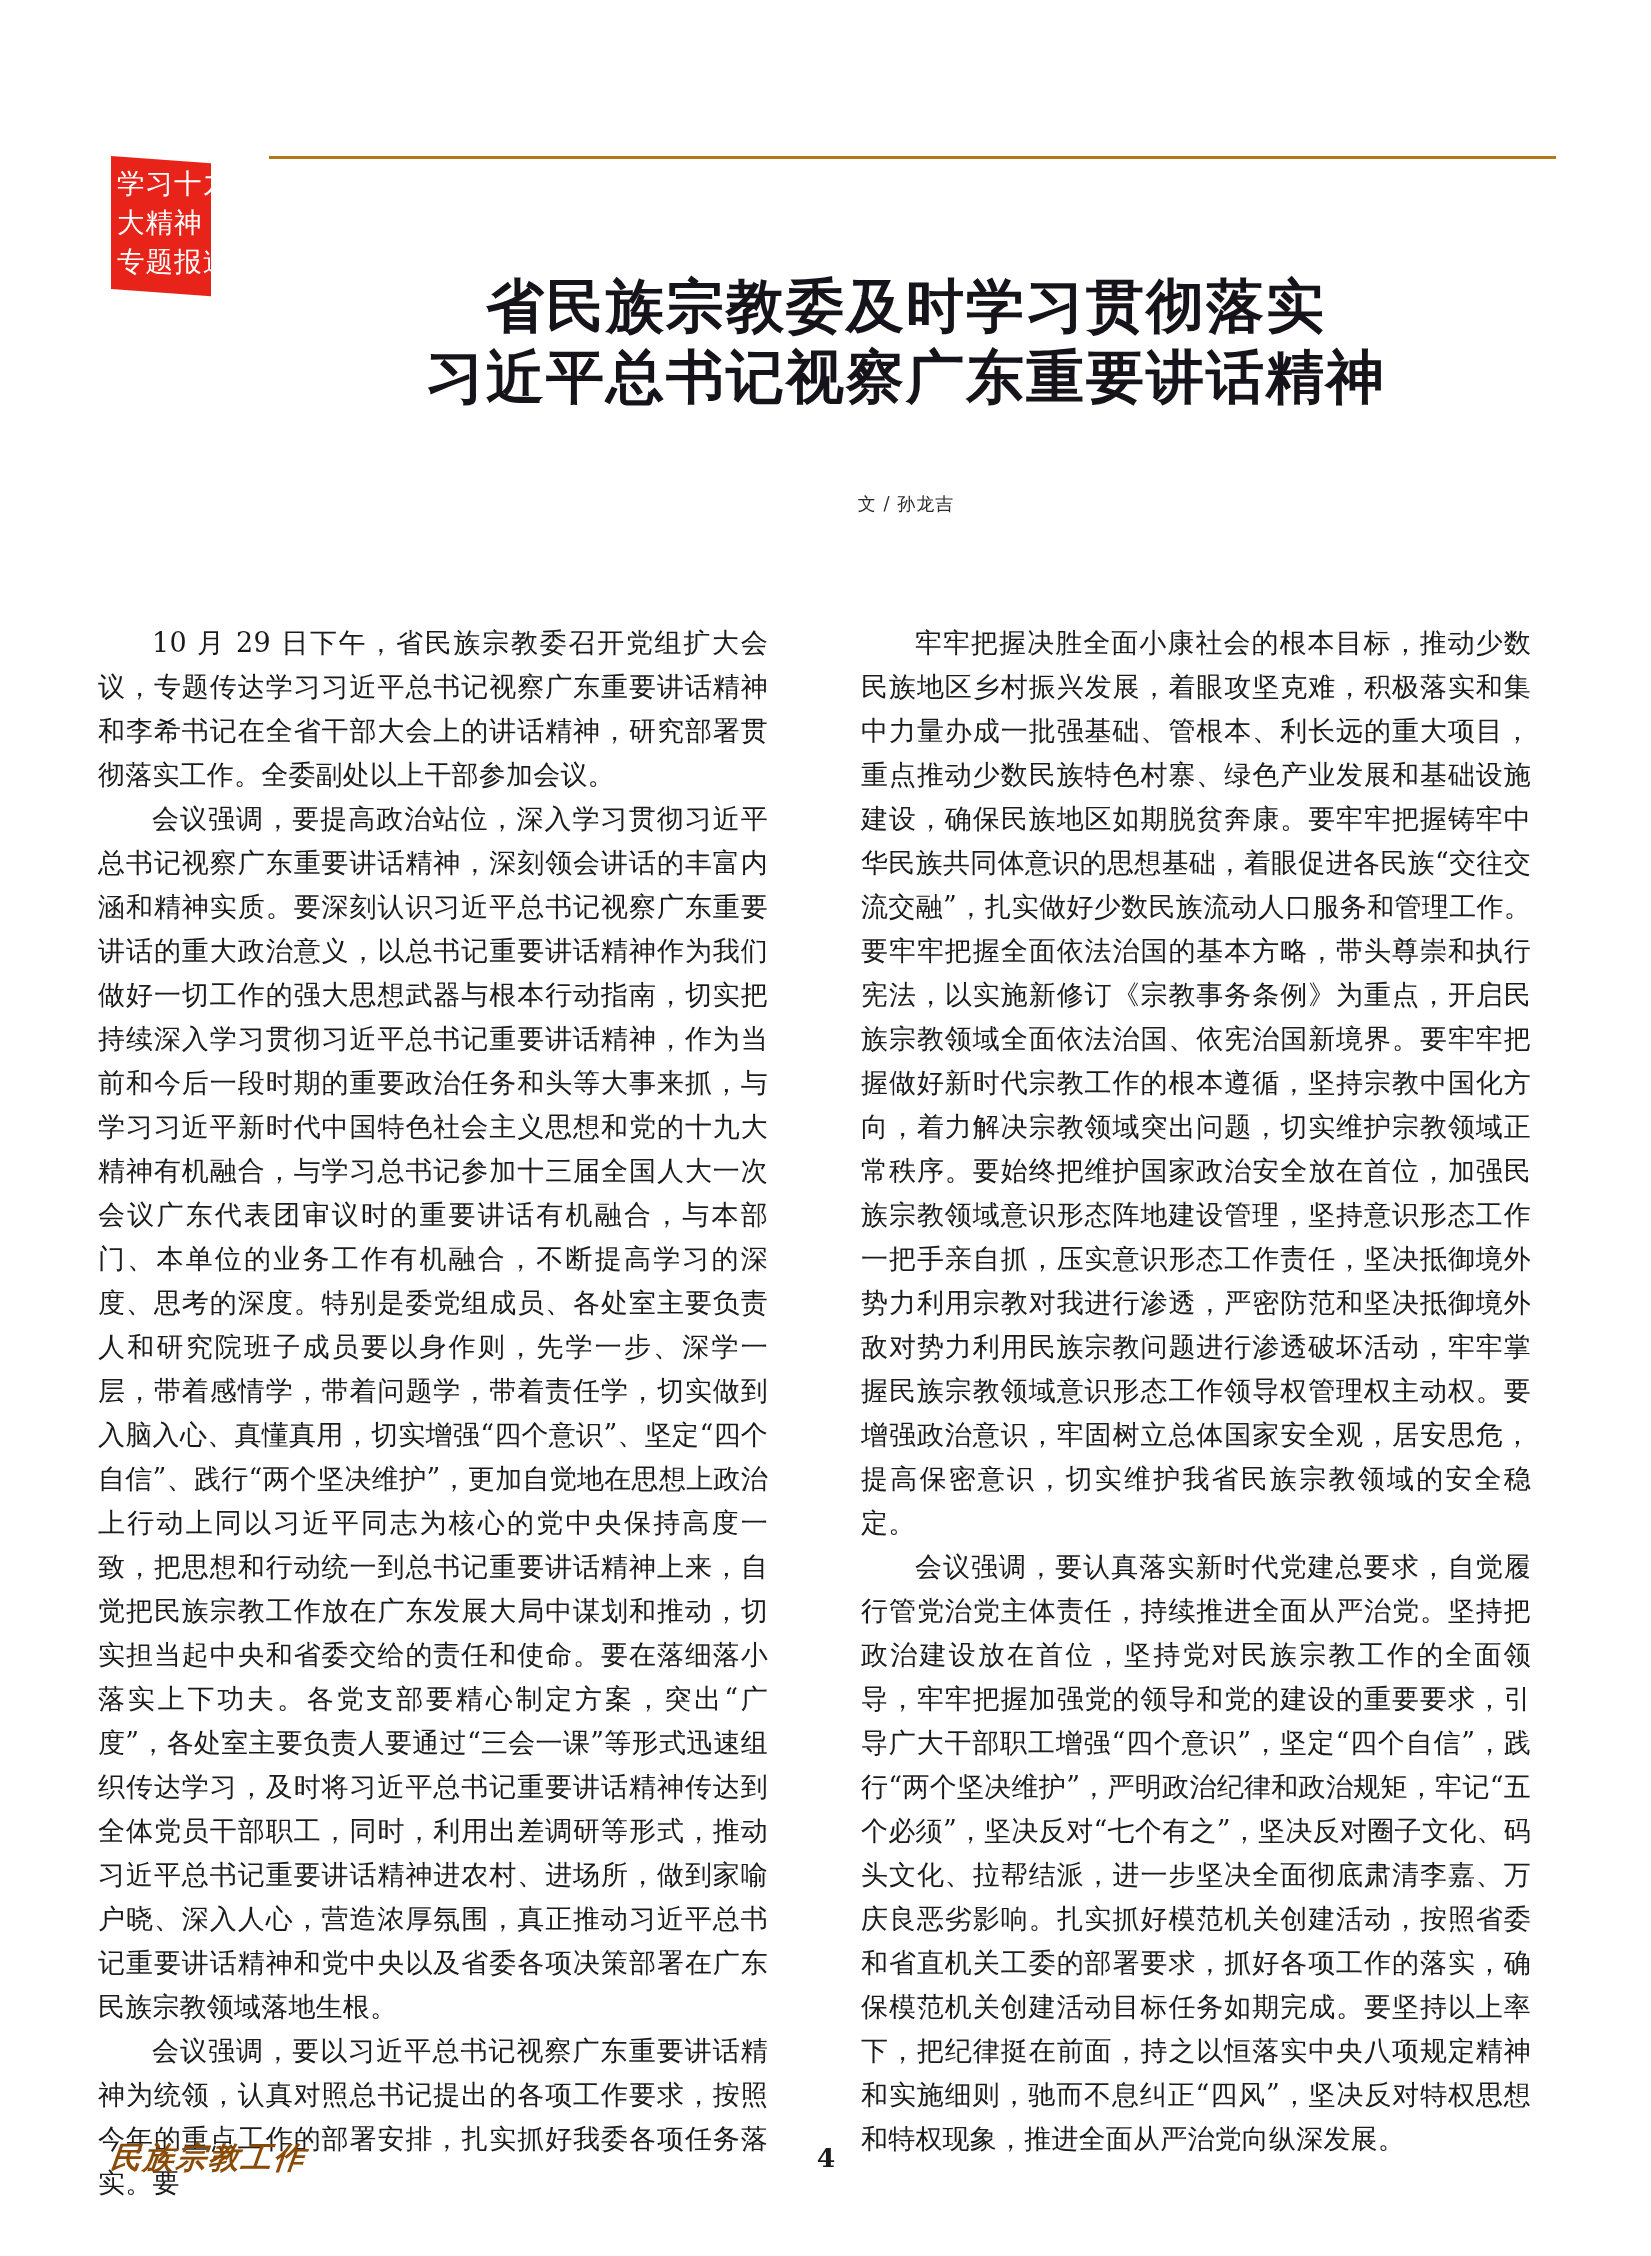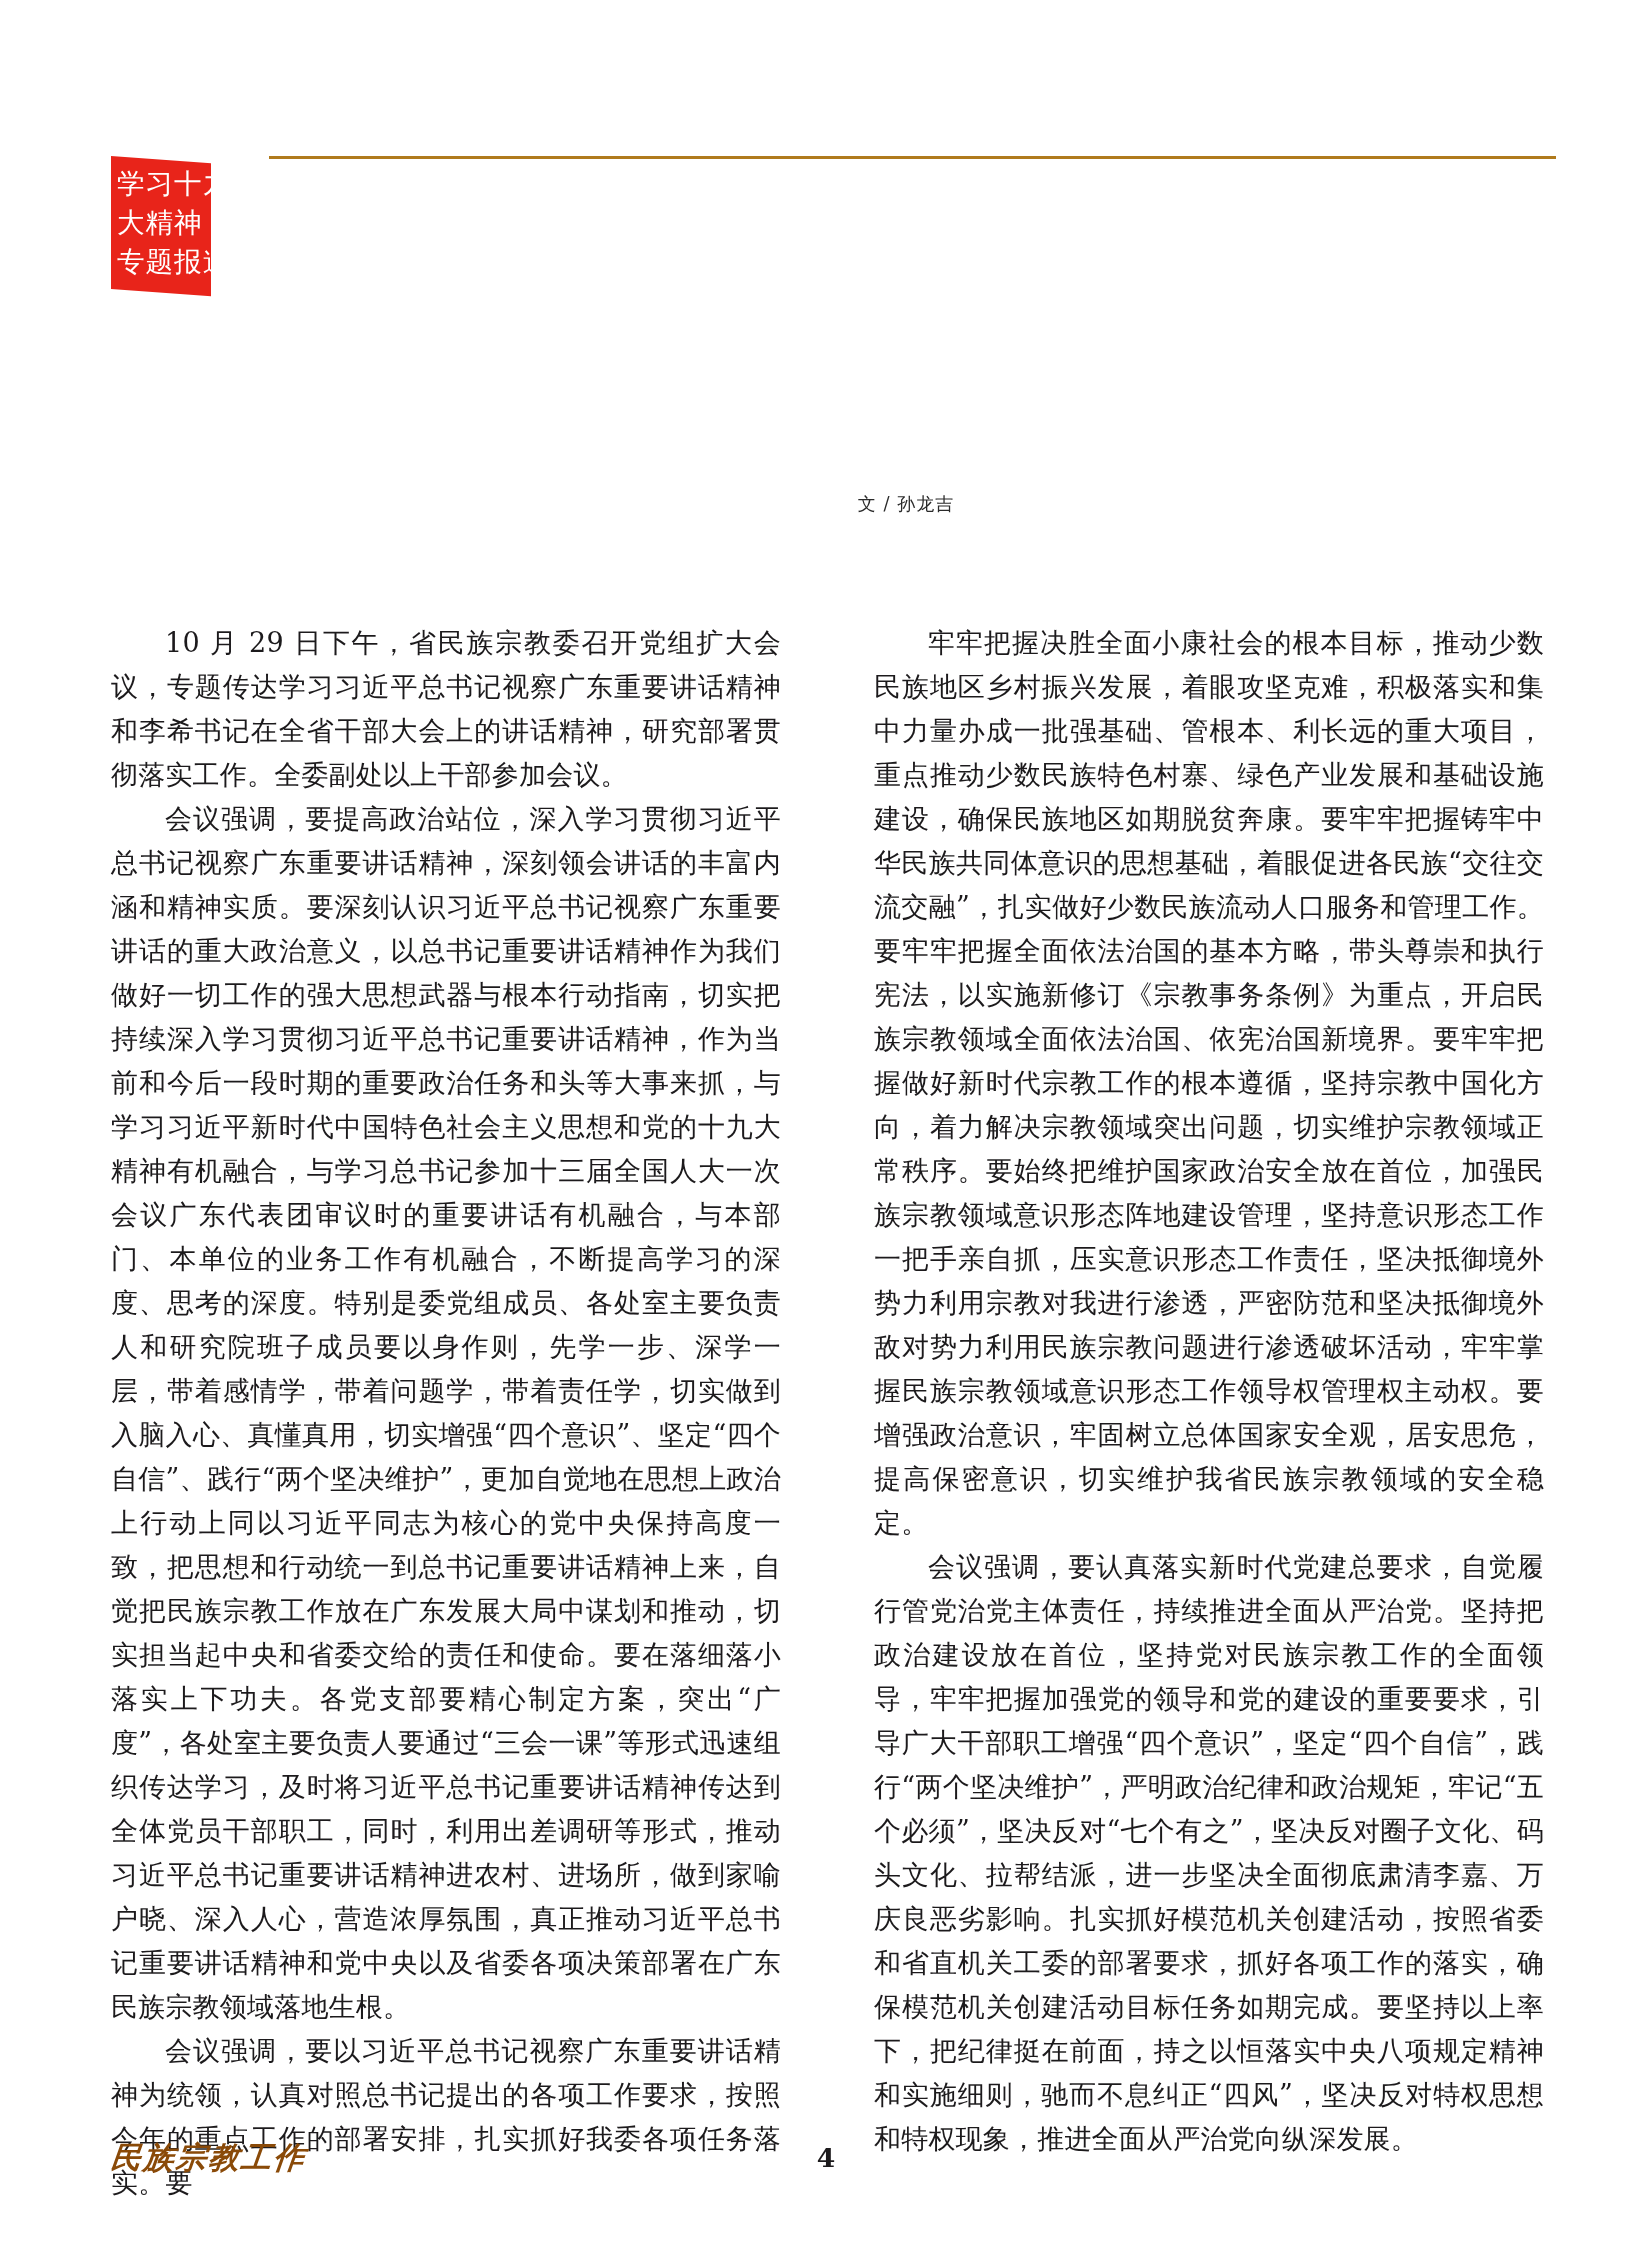--- a/index.html
+++ b/index.html
@@ -83,21 +83,21 @@
     font-family: "DejaVu Serif", "Liberation Serif", serif;
     font-size: 18px;
     line-height: 33px;
     color: #2a2a2a;
     letter-spacing: 1px;
   }
 
   
   .columns {
     position: absolute;
-    left: 111px;
+    left: 98px;
     top: 621px;
     width: 1433px;
     height: 1458px;
     display: flex;
     justify-content: space-between;
   }
   .col {
     width: 670px;
   }
   .col p {
@@ -156,20 +156,24 @@
   <div class="rule-top"></div>
 
   <div class="badge">
     <div class="badge-inner">
       <span class="badge-line">学习十九</span>
       <span class="badge-line">大精神</span>
       <span class="badge-line">专题报道</span>
     </div>
   </div>
 
+  <div class="headline">
+    <span class="headline-line">省民族宗教委及时学习贯彻落实</span>
+    <span class="headline-line">习近平总书记视察广东重要讲话精神</span>
+  </div>
 
   <div class="byline">文 / 孙龙吉</div>
 
   <div class="columns">
     <div class="col">
       <p>10 月 29 日下午，省民族宗教委召开党组扩大会议，专题传达学习习近平总书记视察广东重要讲话精神和李希书记在全省干部大会上的讲话精神，研究部署贯彻落实工作。全委副处以上干部参加会议。</p>
       <p>会议强调，要提高政治站位，深入学习贯彻习近平总书记视察广东重要讲话精神，深刻领会讲话的丰富内涵和精神实质。要深刻认识习近平总书记视察广东重要讲话的重大政治意义，以总书记重要讲话精神作为我们做好一切工作的强大思想武器与根本行动指南，切实把持续深入学习贯彻习近平总书记重要讲话精神，作为当前和今后一段时期的重要政治任务和头等大事来抓，与学习习近平新时代中国特色社会主义思想和党的十九大精神有机融合，与学习总书记参加十三届全国人大一次会议广东代表团审议时的重要讲话有机融合，与本部门、本单位的业务工作有机融合，不断提高学习的深度、思考的深度。特别是委党组成员、各处室主要负责人和研究院班子成员要以身作则，先学一步、深学一层，带着感情学，带着问题学，带着责任学，切实做到入脑入心、真懂真用，切实增强“四个意识”、坚定“四个自信”、践行“两个坚决维护”，更加自觉地在思想上政治上行动上同以习近平同志为核心的党中央保持高度一致，把思想和行动统一到总书记重要讲话精神上来，自觉把民族宗教工作放在广东发展大局中谋划和推动，切实担当起中央和省委交给的责任和使命。要在落细落小落实上下功夫。各党支部要精心制定方案，突出“广度”，各处室主要负责人要通过“三会一课”等形式迅速组织传达学习，及时将习近平总书记重要讲话精神传达到全体党员干部职工，同时，利用出差调研等形式，推动习近平总书记重要讲话精神进农村、进场所，做到家喻户晓、深入人心，营造浓厚氛围，真正推动习近平总书记重要讲话精神和党中央以及省委各项决策部署在广东民族宗教领域落地生根。</p>
       <p>会议强调，要以习近平总书记视察广东重要讲话精神为统领，认真对照总书记提出的各项工作要求，按照今年的重点工作的部署安排，扎实抓好我委各项任务落实。要</p>
     </div>
     <div class="col">

